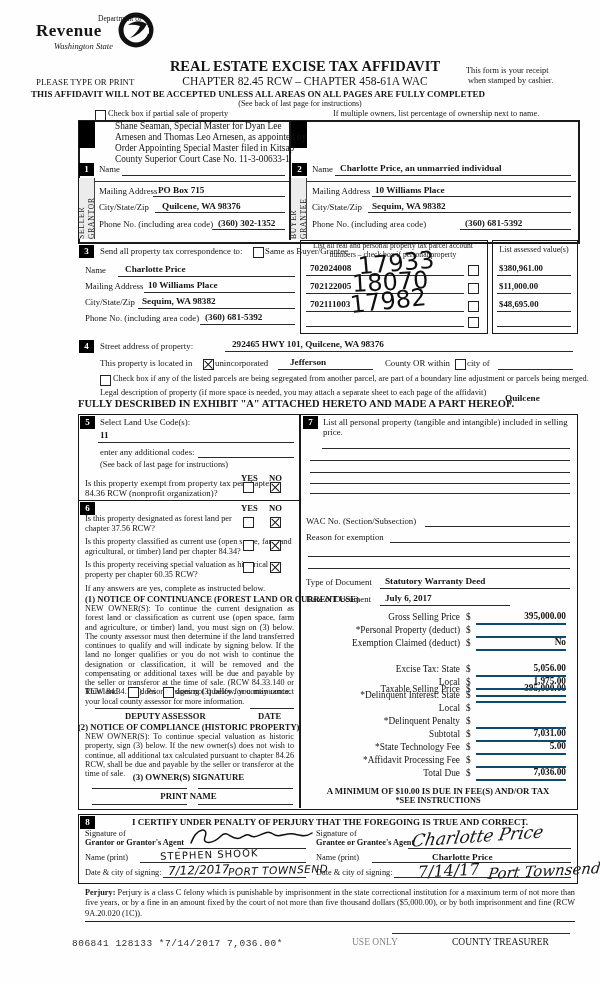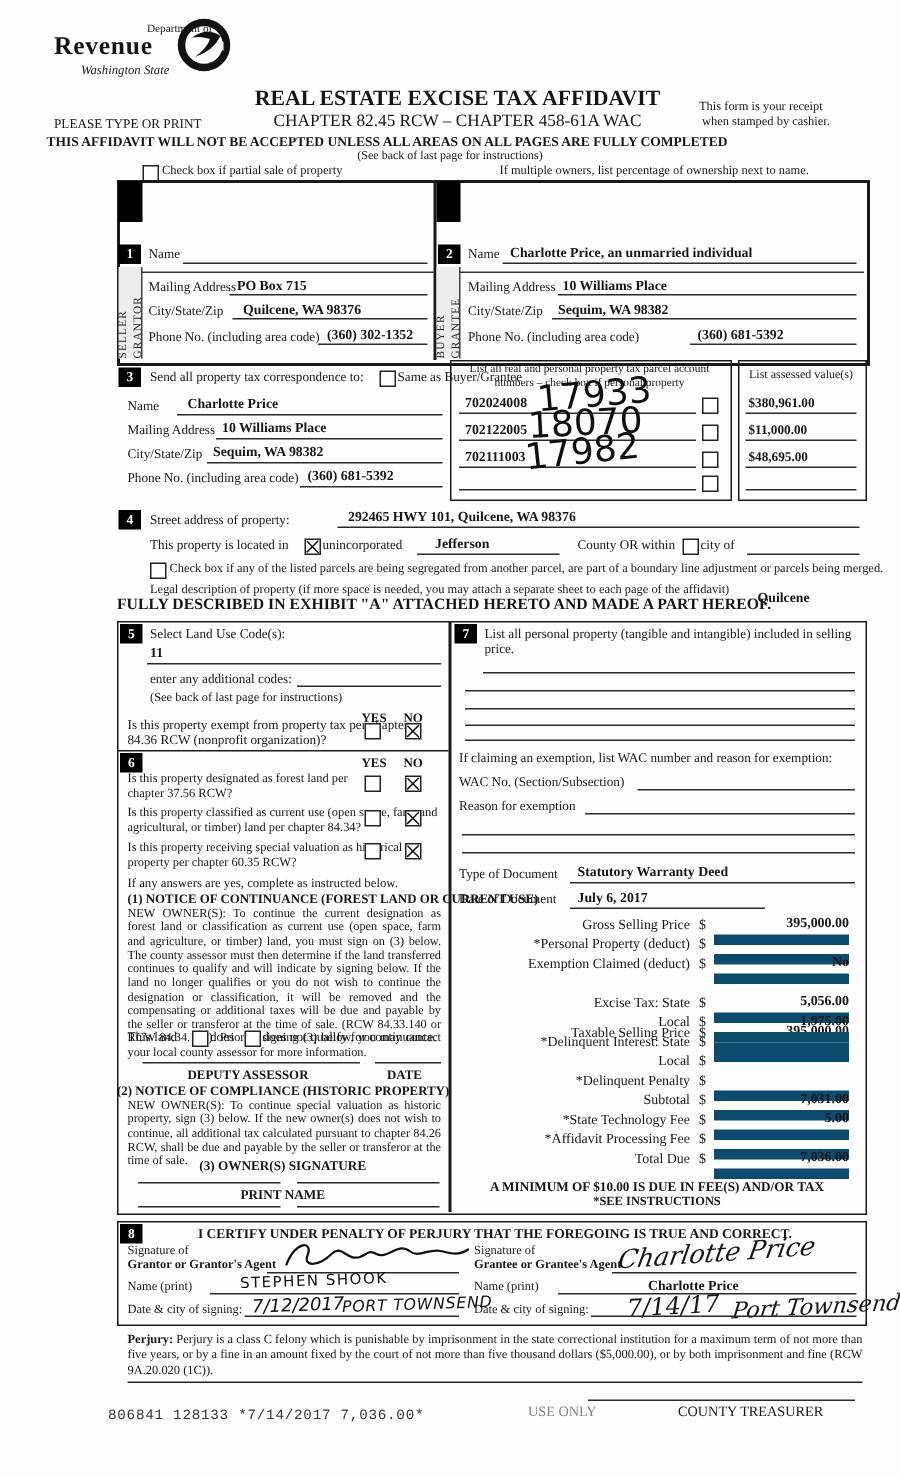--- a/index.html
+++ b/index.html
@@ -20,21 +20,21 @@
   .cb.x::before,.cb.x::after{content:"";position:absolute;left:-1px;top:3.6px;width:10.5px;height:1.3px;background:#111;}
   .cb.x::before{transform:rotate(45deg);}
   .cb.x::after{transform:rotate(-45deg);}
   .vstrip{position:absolute;background:#ececec;border-right:1px solid #444;display:flex;justify-content:center;gap:1px;}
   .vtxt{writing-mode:vertical-rl;transform:rotate(180deg);font-size:7.5px;letter-spacing:.8px;color:#222;}
   .hand{font-family:"DejaVu Sans",sans-serif;color:#101010;}
   .script{font-family:"DejaVu Serif",serif;font-style:italic;}
   .mrow{position:absolute;width:264px;font-size:9.3px;height:12px;}
   .mlab{position:absolute;right:110px;top:0;}
   .mdol{position:absolute;left:160px;top:0;}
-  .mval{position:absolute;left:170px;top:-1px;width:90px;text-align:right;border-bottom:7px solid #0c4a6e;font-weight:bold;height:12px;}
+  .mval{position:absolute;left:170px;top:-1px;width:90px;text-align:right;border-bottom:2px solid #0c4a6e;font-weight:bold;height:12px;}
   .small{font-size:8.3px;}
   .lbl{font-size:8.8px;}
   .val{font-weight:bold;font-size:9.2px;}
   .mono{font-family:"Liberation Mono","DejaVu Sans Mono",monospace;}
 </style>
 </head>
 <body>
 
 <div class="page">
 
@@ -60,20 +60,26 @@
   <span class="cb" style="left:95px;top:110px;"></span>
   <div class="a nw small" style="left:108px;top:109px;">Check box if partial sale of property</div>
   <div class="a nw small" style="left:333px;top:109px;">If multiple owners, list percentage of ownership next to name.</div>
 
   <div class="box" style="left:78px;top:120px;width:498px;height:120px;border-width:2px;"></div>
   <div class="a" style="left:289px;top:120px;width:2px;height:120px;background:#1a1a1a;"></div>
 
   <div class="ct" style="left:79px;top:121px;"></div>
   <div class="ct" style="left:291px;top:121px;"></div>
 
+  <div class="a nw" style="left:115px;top:121px;font-size:9.3px;line-height:1.18;">
+    <div>Shane Seaman, Special Master for Dyan Lee</div>
+    <div>Arnesen and Thomas Leo Arnesen, as appointed by</div>
+    <div>Order Appointing Special Master filed in Kitsap</div>
+    <div>County Superior Court Case No. 11-3-00633-1</div>
+  </div>
   <div class="nt" style="left:79px;top:163px;">1</div>
   <div class="a nw lbl" style="left:99px;top:164px;">Name</div>
   <div class="ln" style="left:122px;top:175px;width:163px;"></div>
 
   <div class="vstrip" style="left:79px;top:178px;width:15px;height:61px;">
     <span class="vtxt">SELLER</span>
     <span class="vtxt">GRANTOR</span>
   </div>
   <div class="a" style="left:94px;top:181px;width:195px;border-top:1px solid #333;"></div>
 
@@ -251,21 +257,20 @@
 
   <div class="nt" style="left:303px;top:416px;">7</div>
   <div class="a nw lbl" style="left:323px;top:417px;">List all personal property (tangible and intangible) included in selling</div>
   <div class="a nw lbl" style="left:323px;top:427px;">price.</div>
   <div class="ln" style="left:322px;top:448px;width:248px;"></div>
   <div class="ln" style="left:310px;top:460px;width:260px;"></div>
   <div class="ln" style="left:310px;top:472px;width:260px;"></div>
   <div class="ln" style="left:310px;top:483px;width:260px;"></div>
   <div class="ln" style="left:310px;top:493px;width:260px;"></div>
 
-  <div class="a nw lbl" style="left:306px;top:500px;">If claiming an exemption, list WAC number and reason for exemption:</div>
   <div class="a nw lbl" style="left:306px;top:516px;">WAC No. (Section/Subsection)</div>
   <div class="ln" style="left:425px;top:526px;width:145px;"></div>
   <div class="a nw lbl" style="left:306px;top:532px;">Reason for exemption</div>
   <div class="ln" style="left:390px;top:542px;width:180px;"></div>
   <div class="ln" style="left:308px;top:556px;width:262px;"></div>
   <div class="ln" style="left:308px;top:568px;width:262px;"></div>
 
   <div class="a nw lbl" style="left:306px;top:577px;">Type of Document</div>
   <div class="a nw val" style="left:385px;top:576px;">Statutory Warranty Deed</div>
   <div class="ln" style="left:380px;top:588px;width:190px;"></div>

